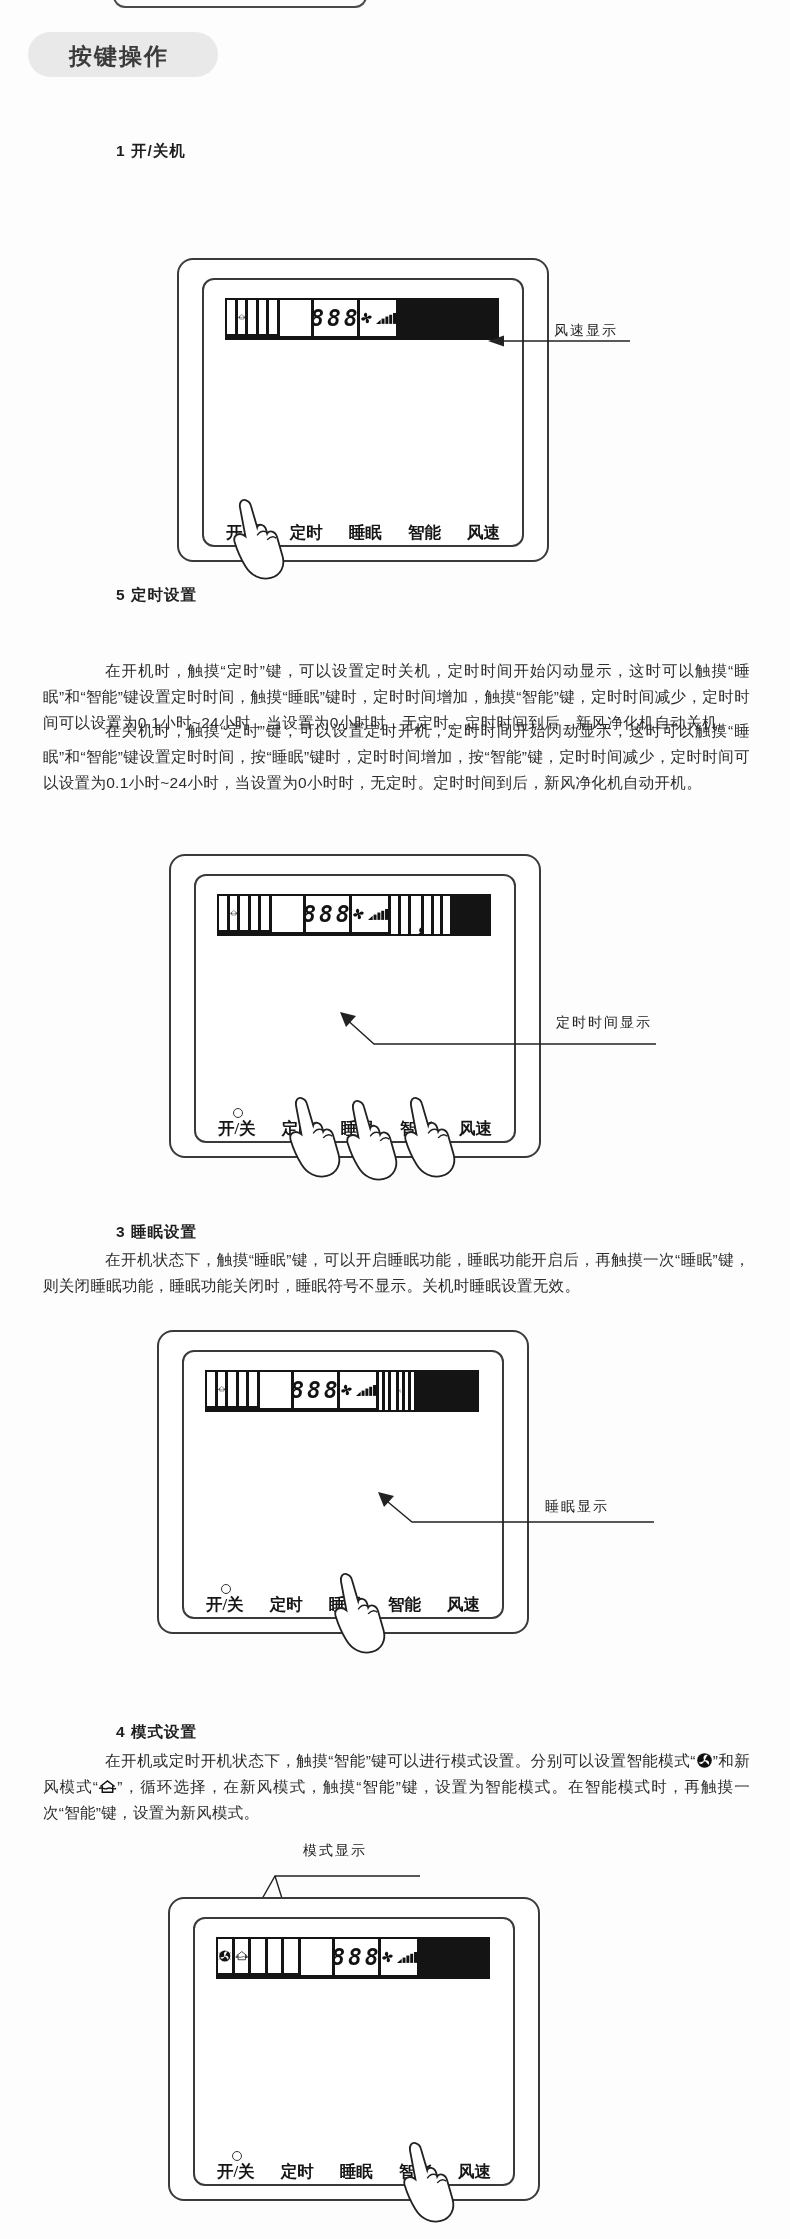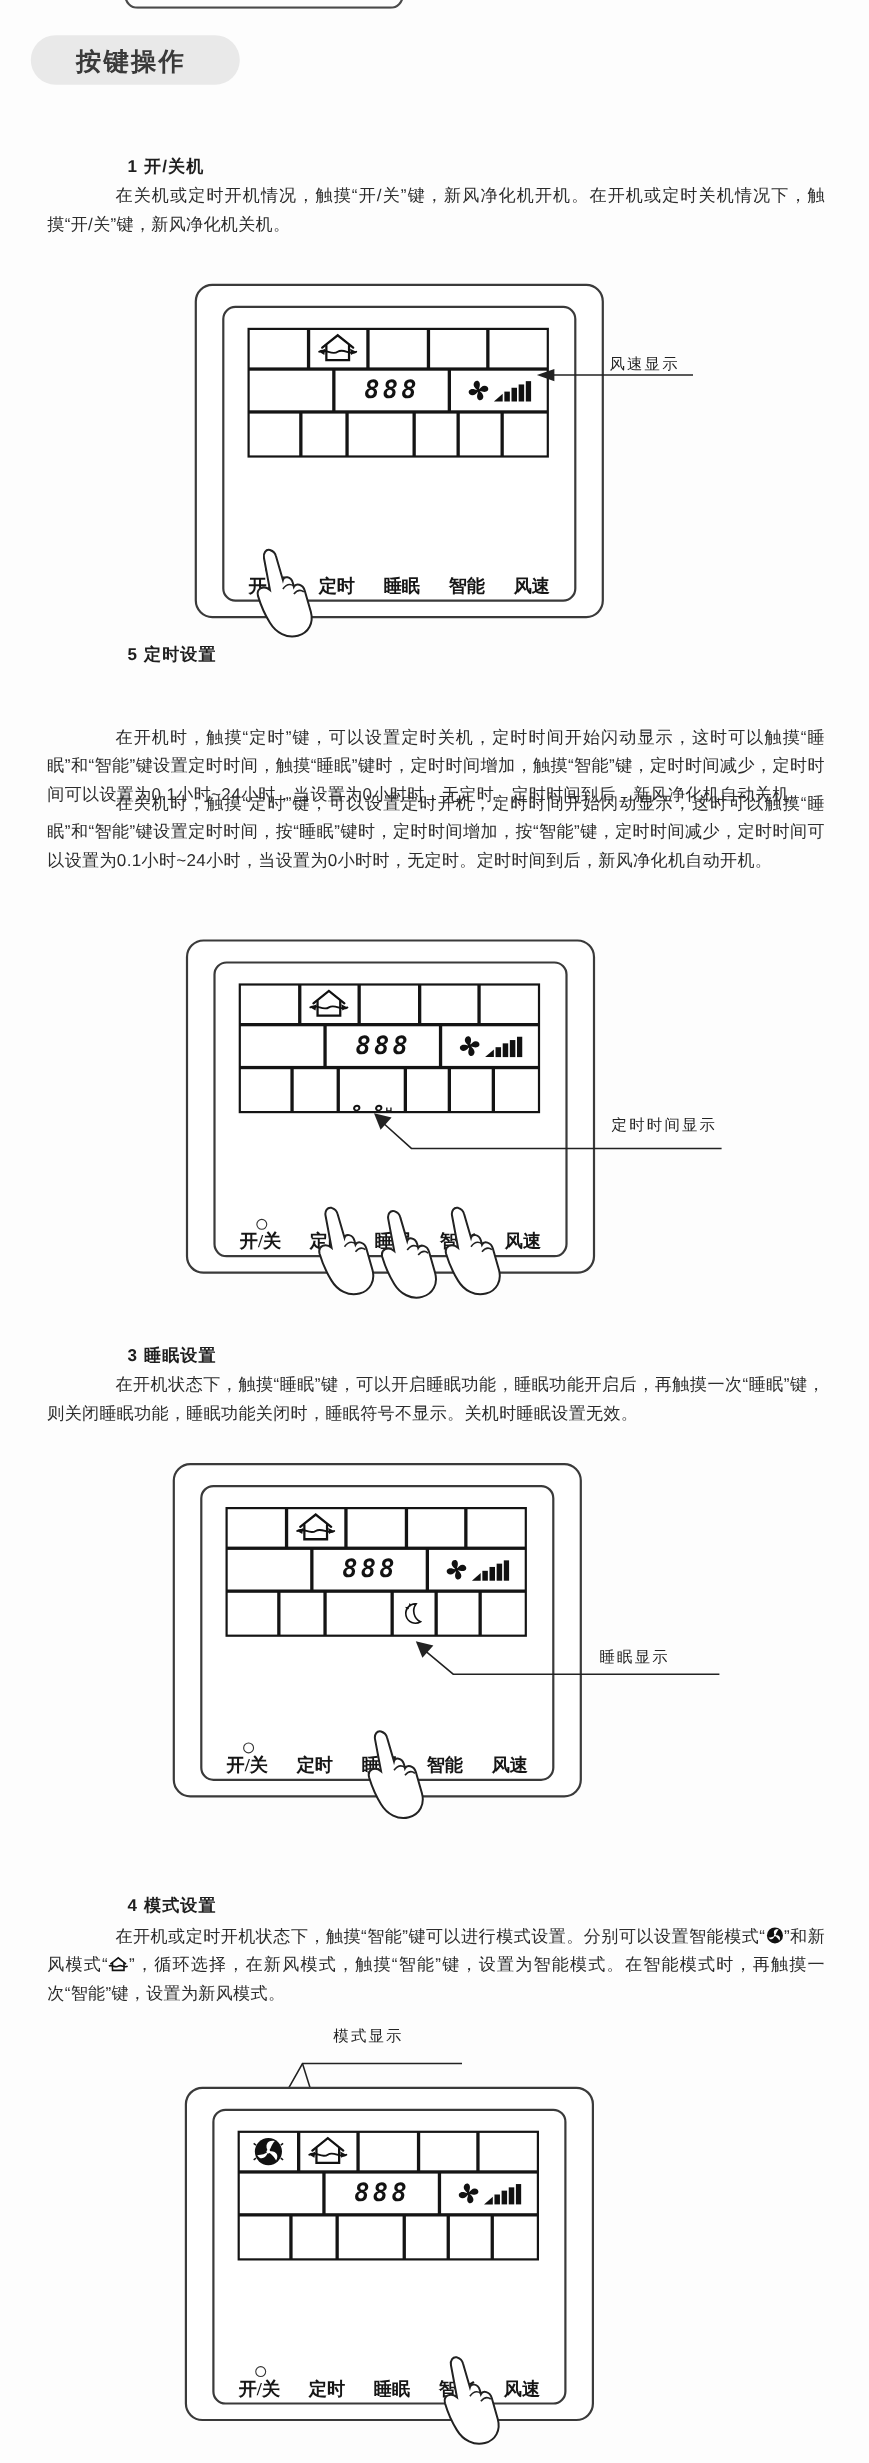--- a/index.html
+++ b/index.html
@@ -13,21 +13,21 @@
         text-align:justify;text-indent:62px;letter-spacing:.3px;}
   .h-num{position:absolute;left:116px;font-size:15.5px;font-weight:bold;color:#1e1e1e;letter-spacing:1px;}
 
   .top-frag{position:absolute;left:113px;top:-20px;width:250px;height:26px;border:2px solid #4a4a4a;
             border-top:none;border-radius:0 0 12px 12px;}
 
   
   .panel{position:absolute;width:368px;height:300px;border:2px solid #3a3a3a;border-radius:16px;background:#fff;}
   .inner{position:absolute;left:23px;right:23px;top:18px;bottom:13px;border:2px solid #3a3a3a;border-radius:12px;}
   .lcd{position:absolute;left:46px;top:38px;width:274px;background:#141414;padding:2px;
-       display:flex;flex-direction:column;gap:3px;box-sizing:border-box;}
+       display:flex;flex-direction:row;gap:3px;box-sizing:border-box;}
   .lrow{display:flex;gap:3px;}
   .r1{height:34px;} .r2{height:36px;} .r3{height:38px;}
   .cell{background:#fff;display:flex;align-items:center;justify-content:center;overflow:hidden;}
   .f1{flex:1;} .fa{flex:.87;} .fb{flex:1.18;} .fc{flex:1;}
   .g1{flex:1.15;} .g2{flex:1;} .g3{flex:1.5;} .g4{flex:.95;} .g5{flex:.95;} .g6{flex:1;}
   .seg{font-family:"DejaVu Sans Mono","Liberation Mono",monospace;font-weight:bold;font-style:italic;
        font-size:23px;letter-spacing:3px;color:#121212;}
   .btn-row{position:absolute;left:47px;top:223px;width:274px;display:flex;justify-content:space-between;
            font-family:"Liberation Serif","DejaVu Serif",serif;font-size:16.5px;color:#161616;font-weight:600;margin-top:39px;}
   .indicator{position:absolute;left:62px;top:252px;width:8px;height:8px;border:1.5px solid #333;border-radius:50%;}
@@ -48,21 +48,20 @@
 <div id="page">
 
   <div class="top-frag"></div>
 
   <div class="pill">
     <div class="pill-text">按键操作</div>
   </div>
 
 
   <div class="h-num" style="top:141px;">1 开/关机</div>
-  <div class="para" style="top:166px;">在关机或定时开机情况，触摸“开/关”键，新风净化机开机。在开机或定时关机情况下，触摸“开/关”键，新风净化机关机。</div>
 
   <div class="panel" style="left:177px;top:258px;">
     <div class="inner"></div>
     <div class="lcd">
       <div class="lrow r1">
         <div class="cell f1"></div>
         <div class="cell f1">
           <svg width="38" height="30" viewBox="0 0 40 32">
               <g stroke="#111" stroke-width="2.2" fill="none" stroke-linecap="round">
             <path d="M5,15 L20,3 L35,15"></path>

